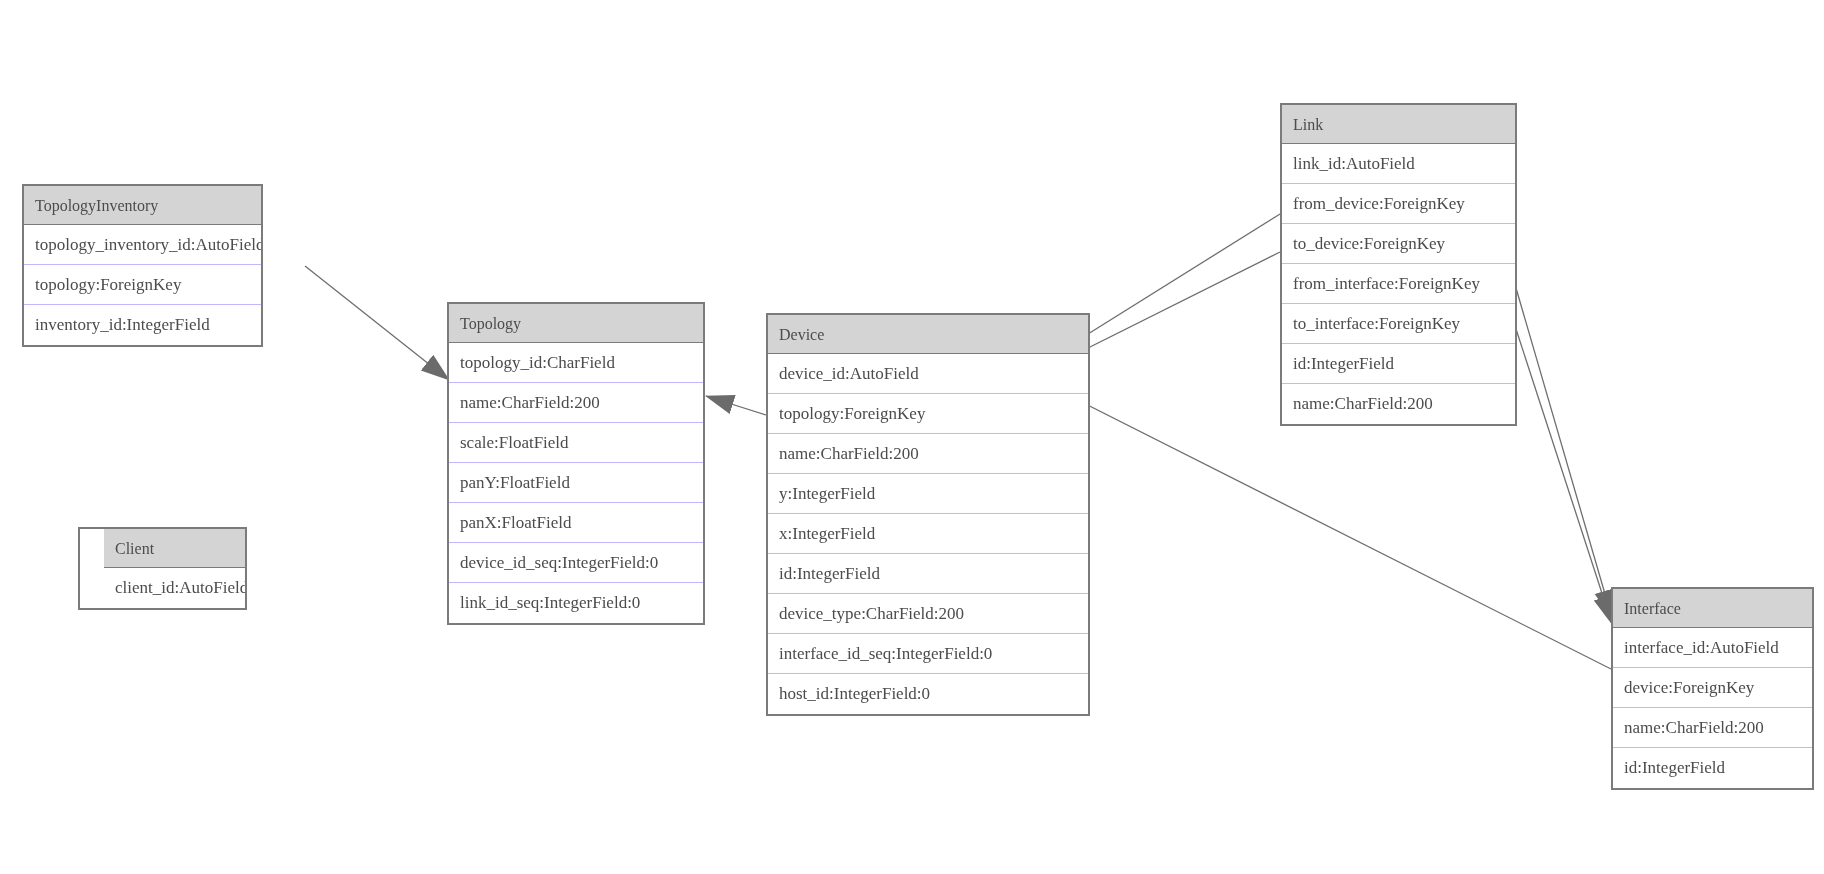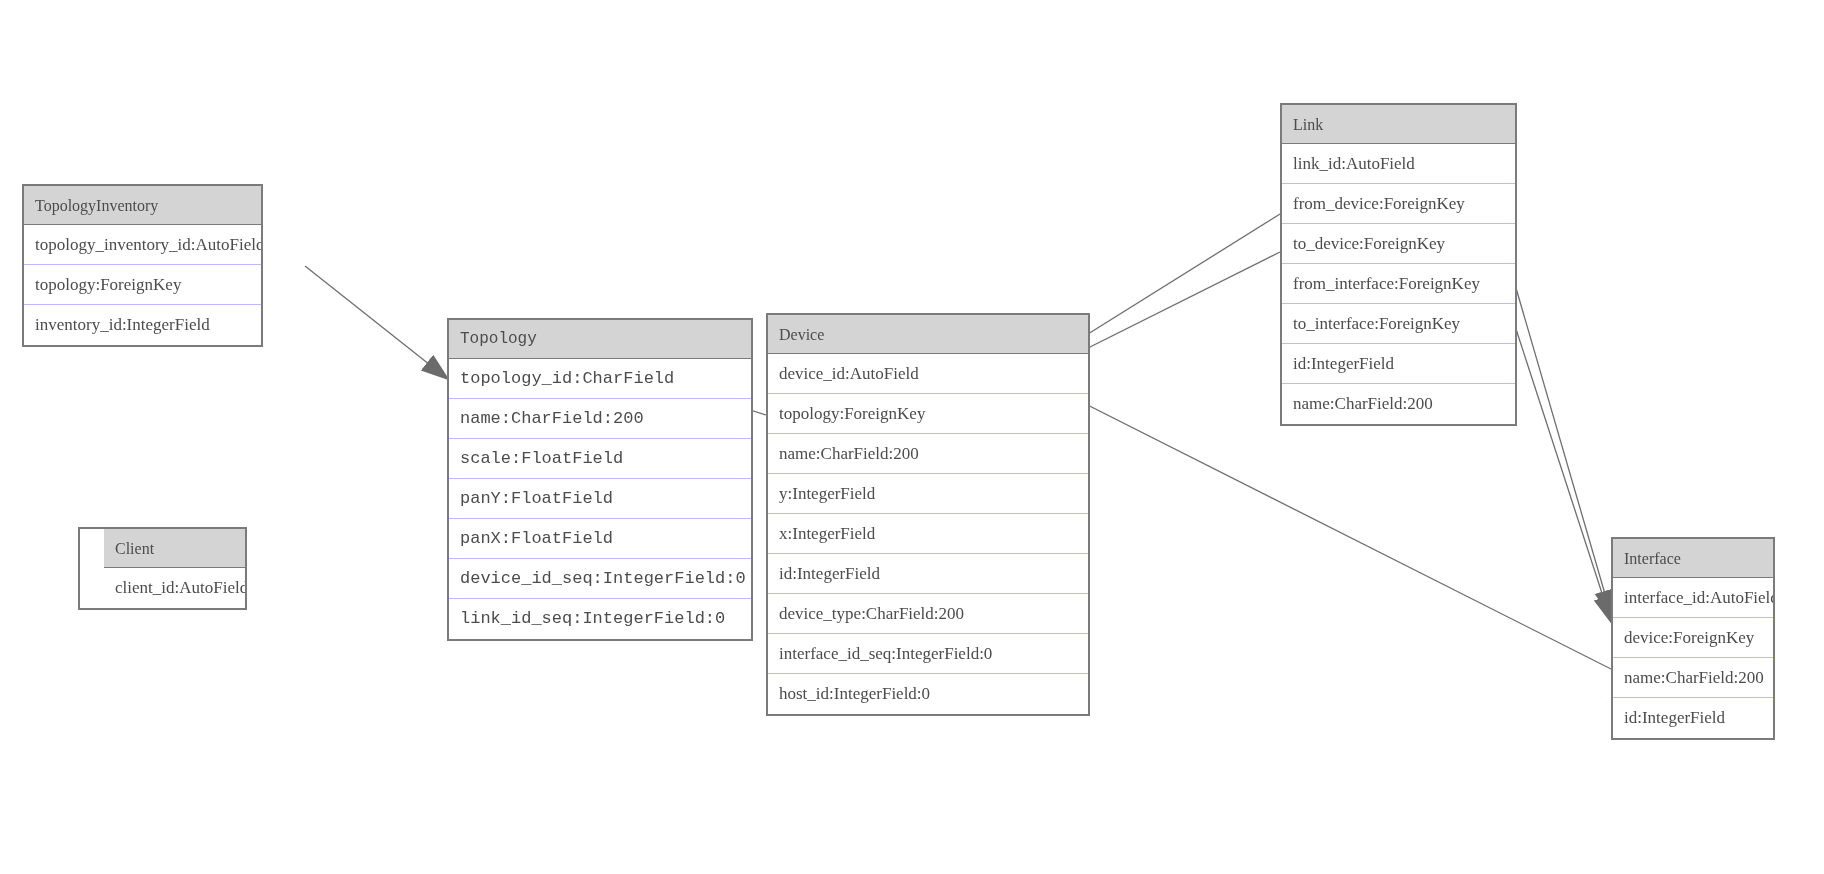--- a/index.html
+++ b/index.html
@@ -80,21 +80,21 @@
   </svg>
   <div id="entities">
       <div class="entity" style="left: 22px; top: 165px; width: 241px; margin-top: 19px;">
     <div class="entity-header">TopologyInventory</div>
     <div class="entity-fields">
           <div class="field-row">topology_inventory_id:AutoField</div>
           <div class="field-row">topology:ForeignKey</div>
           <div class="field-row">inventory_id:IntegerField</div>
         </div>
   </div>
-      <div class="entity" style="left: 447px; top: 318px; width: 306px; font-family: Liberation Mono, monospace;">
+      <div class="entity" style="left: 447px; top: 302px; width: 258px;">
     <div class="entity-header">Topology</div>
     <div class="entity-fields">
           <div class="field-row">topology_id:CharField</div>
           <div class="field-row">name:CharField:200</div>
           <div class="field-row">scale:FloatField</div>
           <div class="field-row">panY:FloatField</div>
           <div class="field-row">panX:FloatField</div>
           <div class="field-row">device_id_seq:IntegerField:0</div>
           <div class="field-row">link_id_seq:IntegerField:0</div>
         </div>
@@ -124,21 +124,21 @@
     <div class="entity-fields">
           <div class="field-row">link_id:AutoField</div>
           <div class="field-row">from_device:ForeignKey</div>
           <div class="field-row">to_device:ForeignKey</div>
           <div class="field-row">from_interface:ForeignKey</div>
           <div class="field-row">to_interface:ForeignKey</div>
           <div class="field-row">id:IntegerField</div>
           <div class="field-row">name:CharField:200</div>
         </div>
   </div>
-      <div class="entity" style="left: 1611px; top: 537px; width: 164px;">
+      <div class="entity" style="left: 1611px; top: 587px; width: 203px;">
     <div class="entity-header">Interface</div>
     <div class="entity-fields">
           <div class="field-row">interface_id:AutoField</div>
           <div class="field-row">device:ForeignKey</div>
           <div class="field-row">name:CharField:200</div>
           <div class="field-row">id:IntegerField</div>
         </div>
   </div>
     </div>
 </div>

